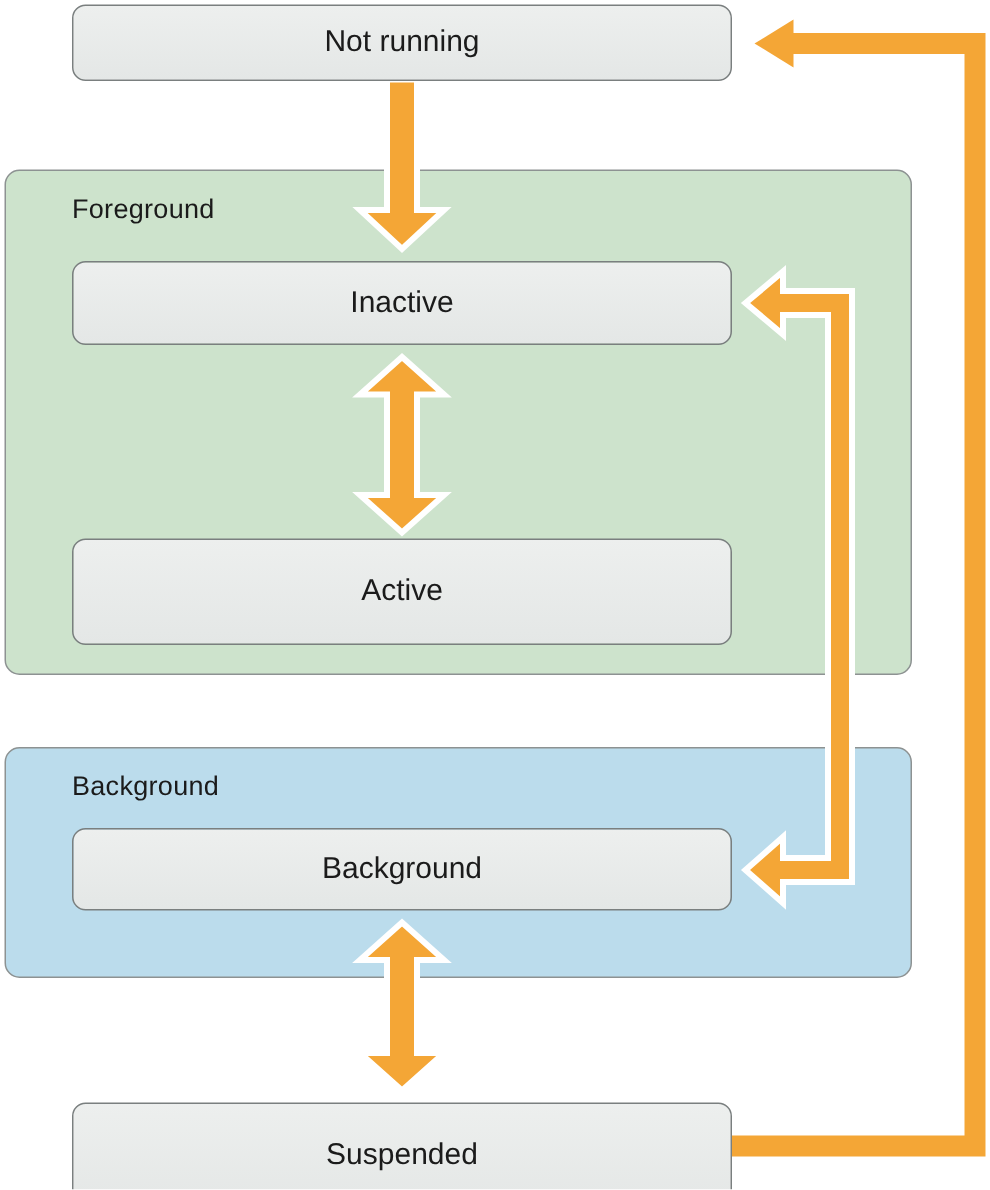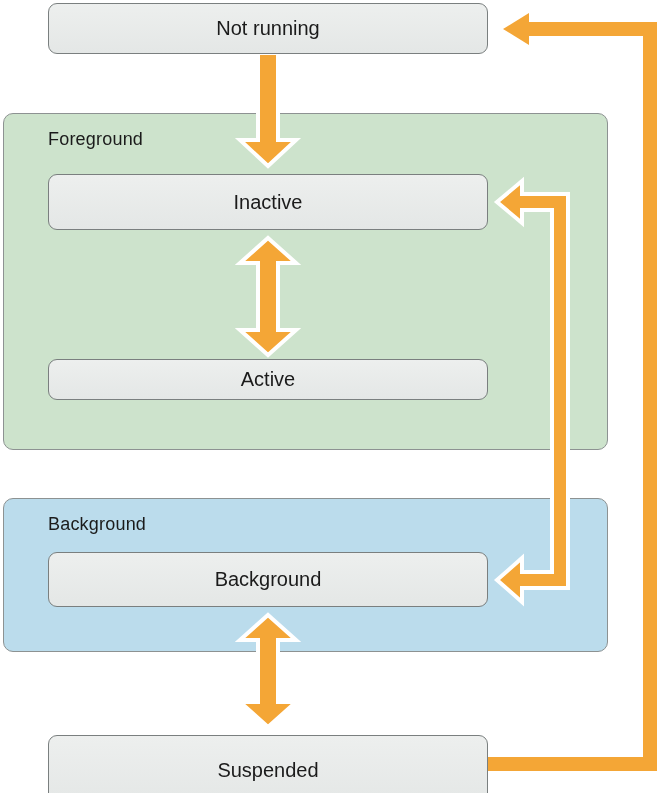--- a/index.html
+++ b/index.html
@@ -84,21 +84,21 @@
     align-items: center;
     justify-content: center;
     z-index: 3;
   }
   .state-label {
     font-size: 20px;
     color: var(--text);
   }
   .box-not-running { top: 3px;   height: 51px; }
   .box-inactive    { top: 174px; height: 56px; }
-  .box-active      { top: 359px; height: 41px; }
+  .box-active      { top: 359px; height: 71px; }
   .box-background  { top: 552px; height: 55px; }
   .box-suspended   { top: 735px; height: 70px; }
 </style>
 </head>
 <body>
 
 <div class="canvas">
 
   <div class="panel panel-foreground">
     <div class="panel-label">Foreground</div>

